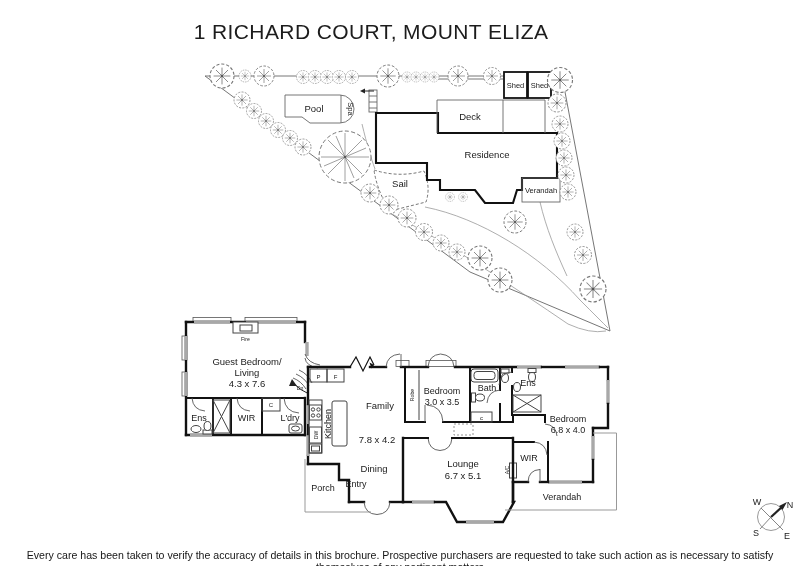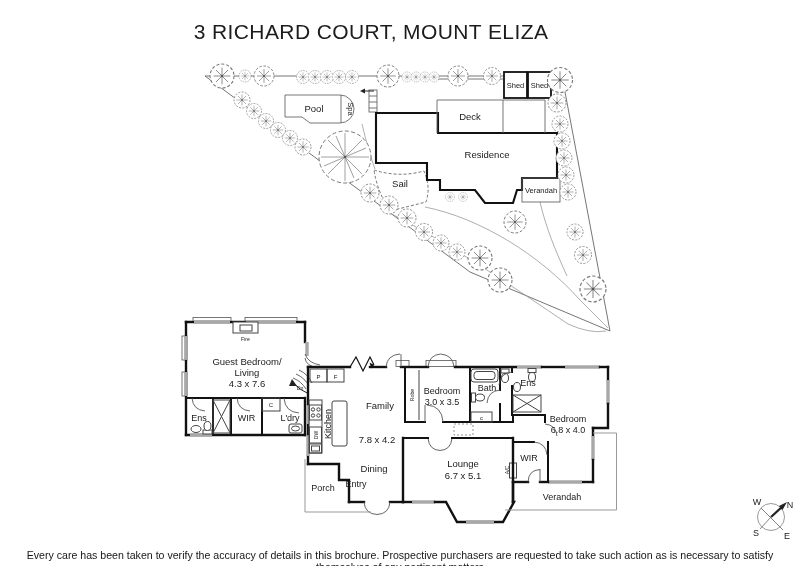--- a/index.html
+++ b/index.html
@@ -24,21 +24,21 @@
   .door{stroke:#555;stroke-width:.9;fill:none;}
   .site{stroke:#666;stroke-width:.9;fill:none;}
   .path{stroke:#999;stroke-width:.8;fill:none;}
   .bold2{stroke:#111;stroke-width:2.1;fill:none;}
   .sill{stroke:#555;stroke-width:.8;fill:#fff;}
 </style>
 </head>
 <body>
 
 <div class="page">
-  <div class="title">3 RICHARD COURT, MOUNT ELIZA</div>
+  <div class="title">1 RICHARD COURT, MOUNT ELIZA</div>
 
   <svg width="800" height="566" viewBox="0 0 800 566">
     <defs>
       <g id="tree">
         <circle r="10" fill="#fff" stroke="#777" stroke-width=".9" stroke-dasharray="2.6,1.6"></circle>
         <path d="M0,0 L7,0 M0,0 L-7,0 M0,0 L0,7 M0,0 L0,-7 M0,0 L5,5 M0,0 L-5,5 M0,0 L5,-5 M0,0 L-5,-5" stroke="#888" stroke-width=".8" fill="none"></path>
         <circle r="1" fill="#555"></circle>
       </g>
     </defs>
 

